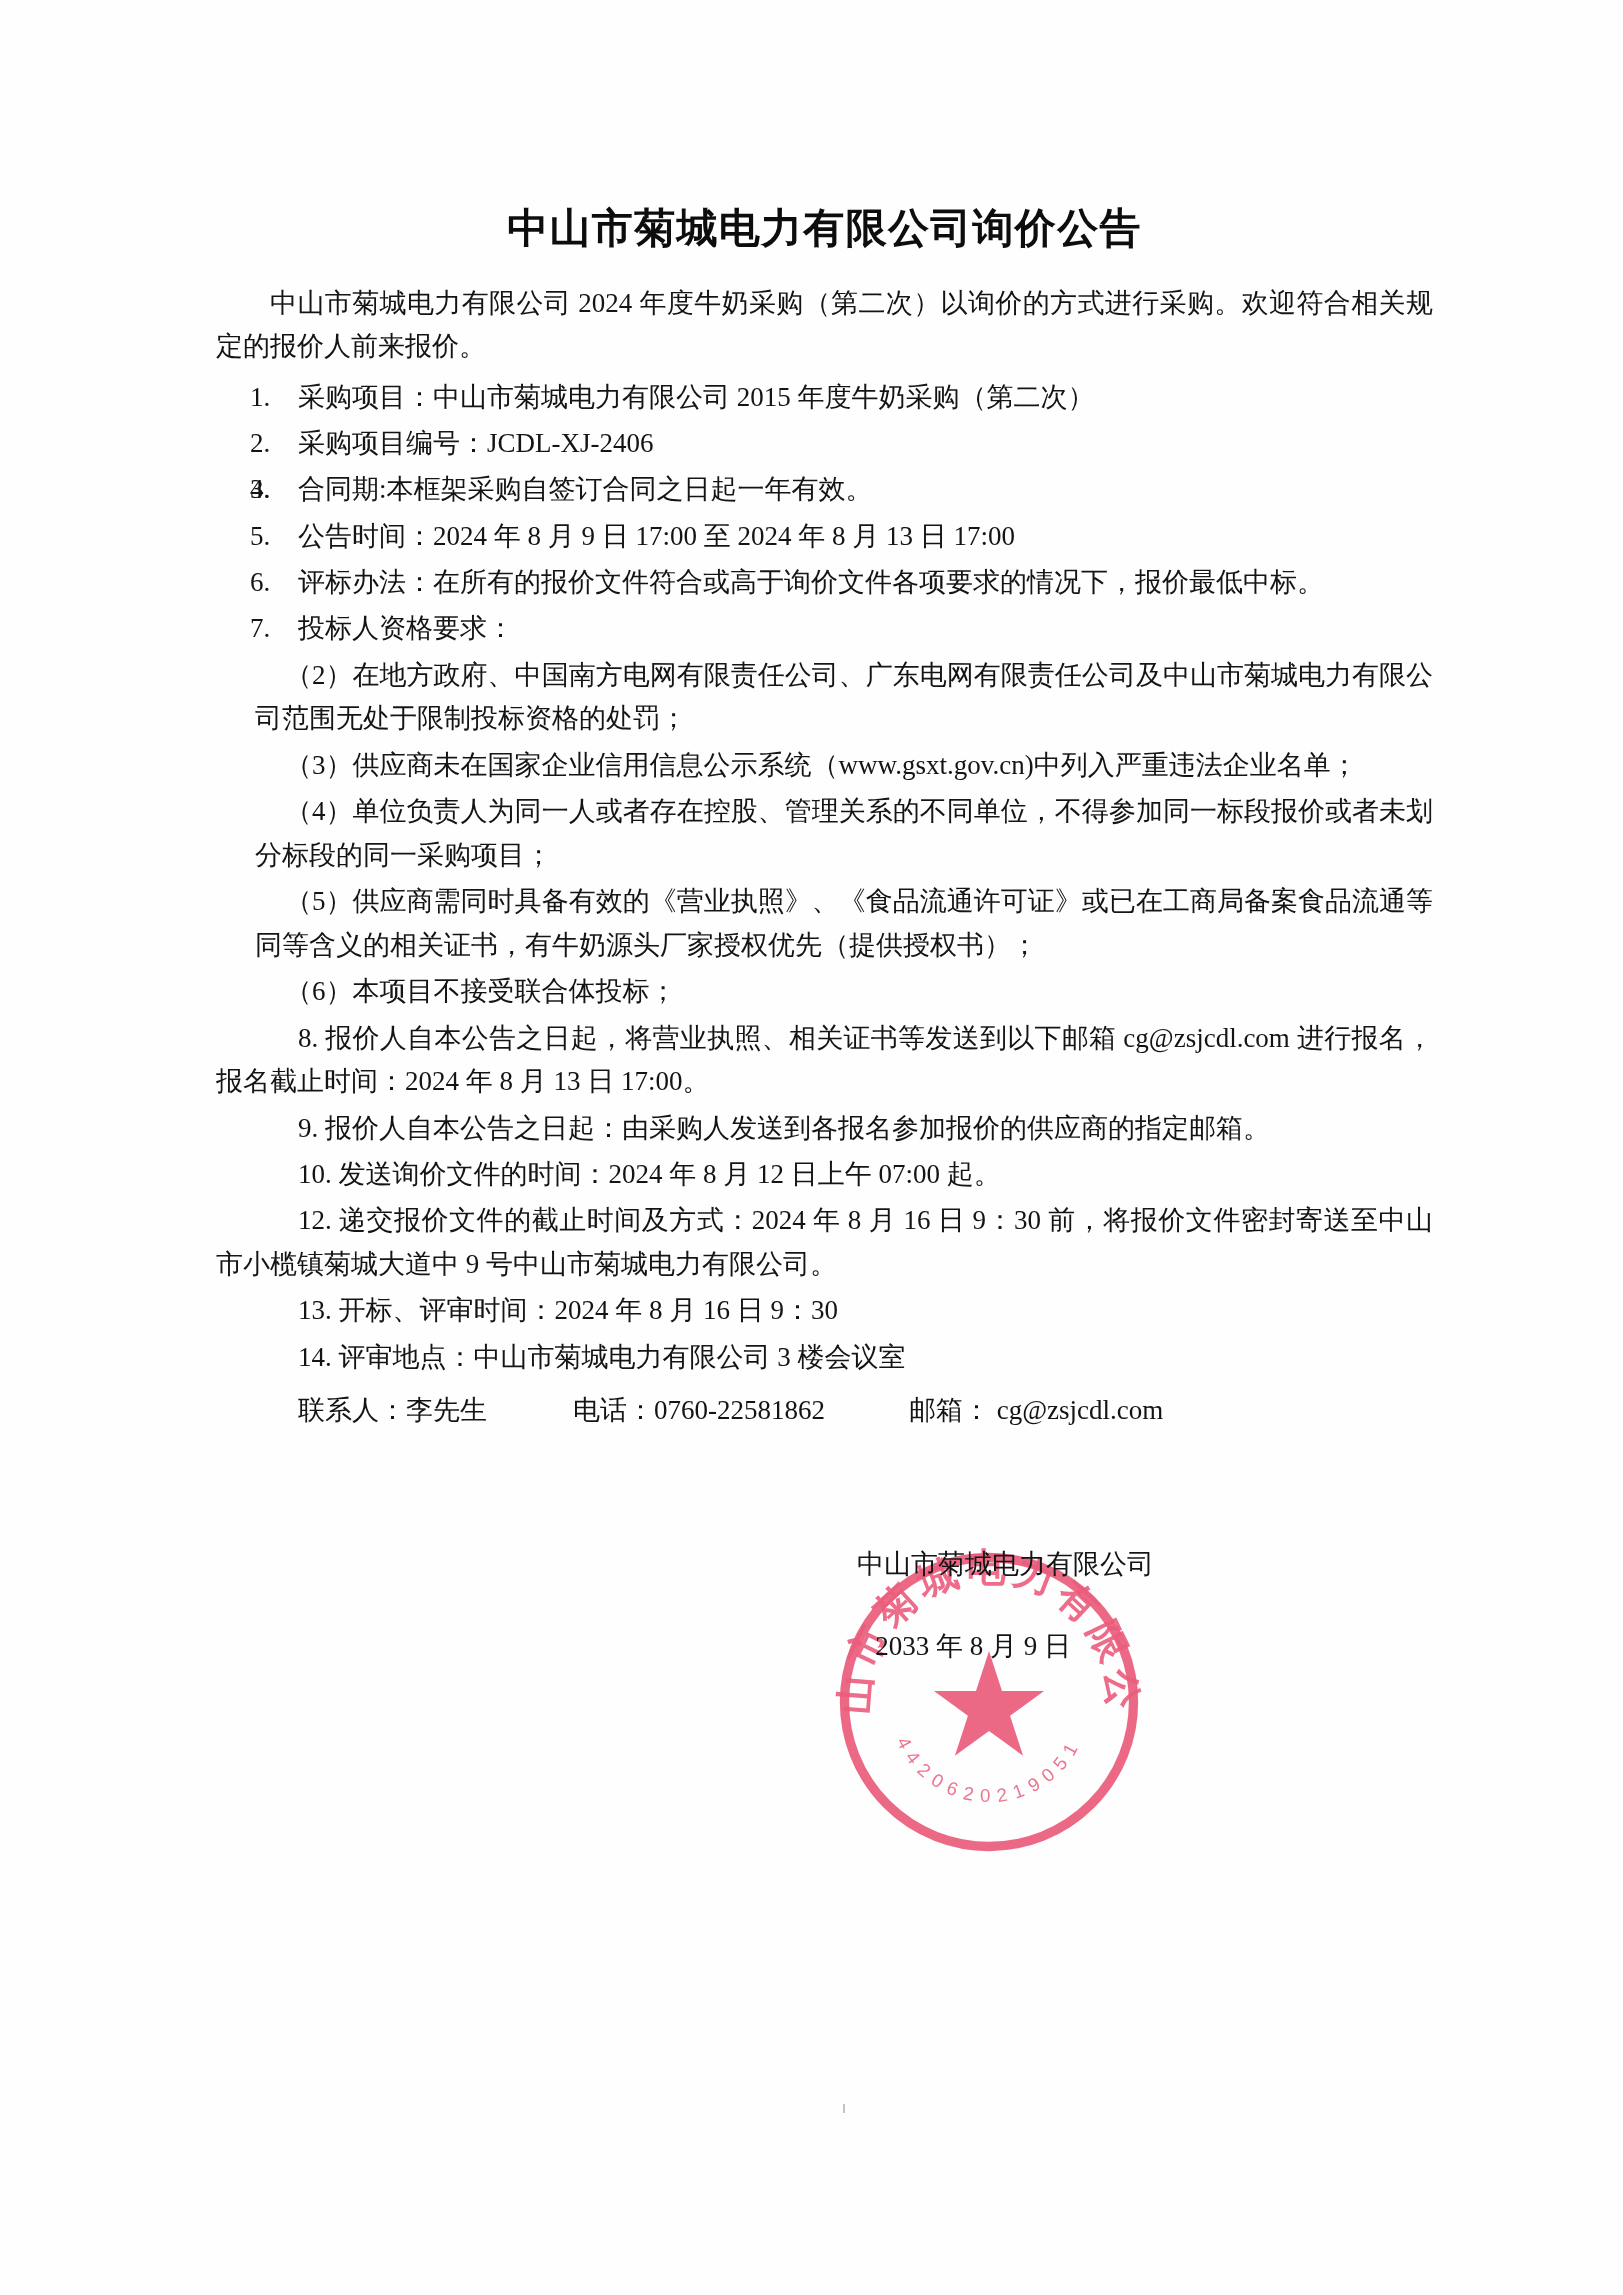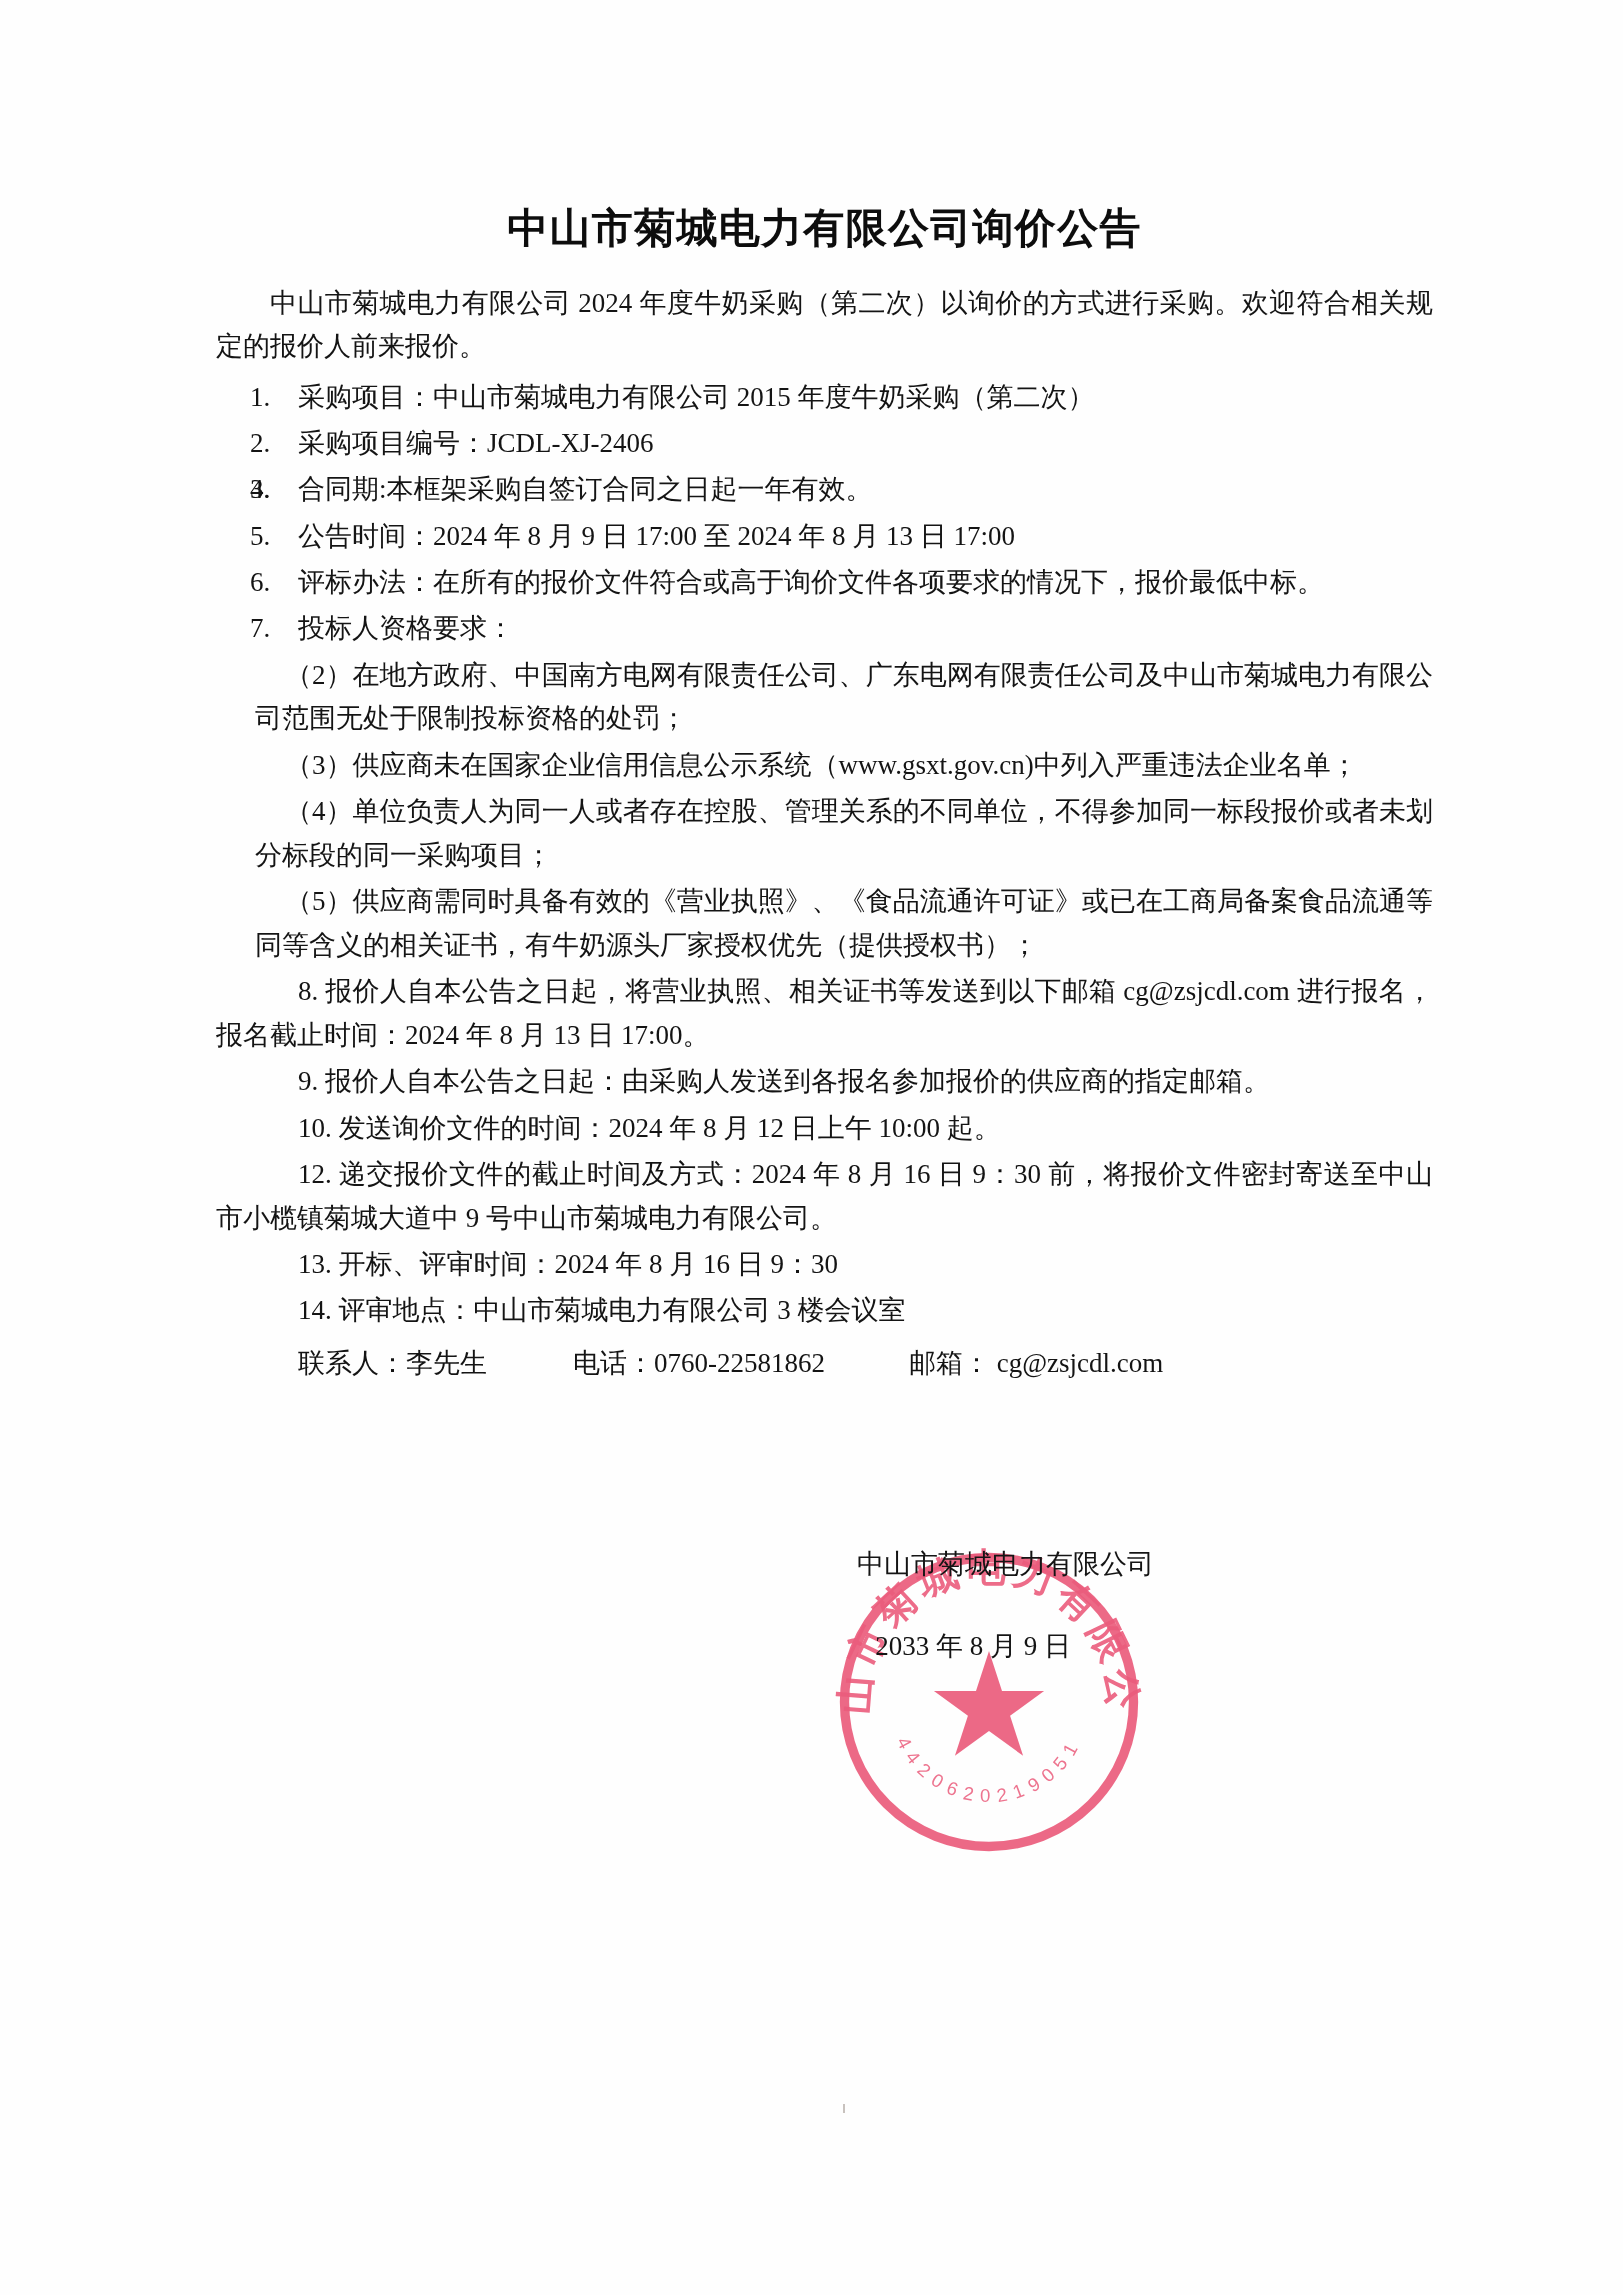--- a/index.html
+++ b/index.html
@@ -181,31 +181,32 @@
       <li class="item">
         <span class="num">7.</span><span>投标人资格要求：</span>
       </li>
     </ul>
 
     <div class="sublist">
       <p class="subitem"><span>（2）</span><span>在地方政府、中国南方电网有限责任公司、广东电网有限责任公司及中山市菊城电力有限公司范围无处于限制投标资格的处罚；</span></p>
       <p class="subitem"><span>（3）</span><span class="mono-url">供应商未在国家企业信用信息公示系统（www.gsxt.gov.cn)中列入严重违法企业名单；</span></p>
       <p class="subitem"><span>（4）</span><span>单位负责人为同一人或者存在控股、管理关系的不同单位，不得参加同一标段报价或者未划分标段的同一采购项目；</span></p>
       <p class="subitem"><span>（5）</span><span>供应商需同时具备有效的《营业执照》、《食品流通许可证》或已在工商局备案食品流通等同等含义的相关证书，有牛奶源头厂家授权优先（提供授权书）；</span></p>
+      <p class="subitem"><span>（6）</span><span>本项目不接受联合体投标；</span></p>
     </div>
 
     <ul class="list">
       <li class="item flush">
         <span class="num">8.</span> <span>报价人自本公告之日起，将营业执照、相关证书等发送到以下邮箱 cg@zsjcdl.com 进行报名，报名截止时间：2024 年 8 月 13 日 17:00。</span>
       </li>
       <li class="item flush">
         <span class="num">9.</span> <span>报价人自本公告之日起：由采购人发送到各报名参加报价的供应商的指定邮箱。</span>
       </li>
       <li class="item flush">
-        <span class="num">10.</span> <span>发送询价文件的时间：2024 年 8 月 12 日上午 10:00 起。</span>
+        <span class="num">10.</span> <span>发送询价文件的时间：2024 年 8 月 12 日上午 07:00 起。</span>
       </li>
       <li class="item flush">
         <span class="num">12.</span> <span>递交报价文件的截止时间及方式：2024 年 8 月 16 日 9：30 前，将报价文件密封寄送至中山市小榄镇菊城大道中 9 号中山市菊城电力有限公司。</span>
       </li>
       <li class="item flush">
         <span class="num">13.</span> <span>开标、评审时间：2024 年 8 月 16 日 9：30</span>
       </li>
       <li class="item flush">
         <span class="num">14.</span> <span>评审地点：中山市菊城电力有限公司 3 楼会议室</span>
       </li>

